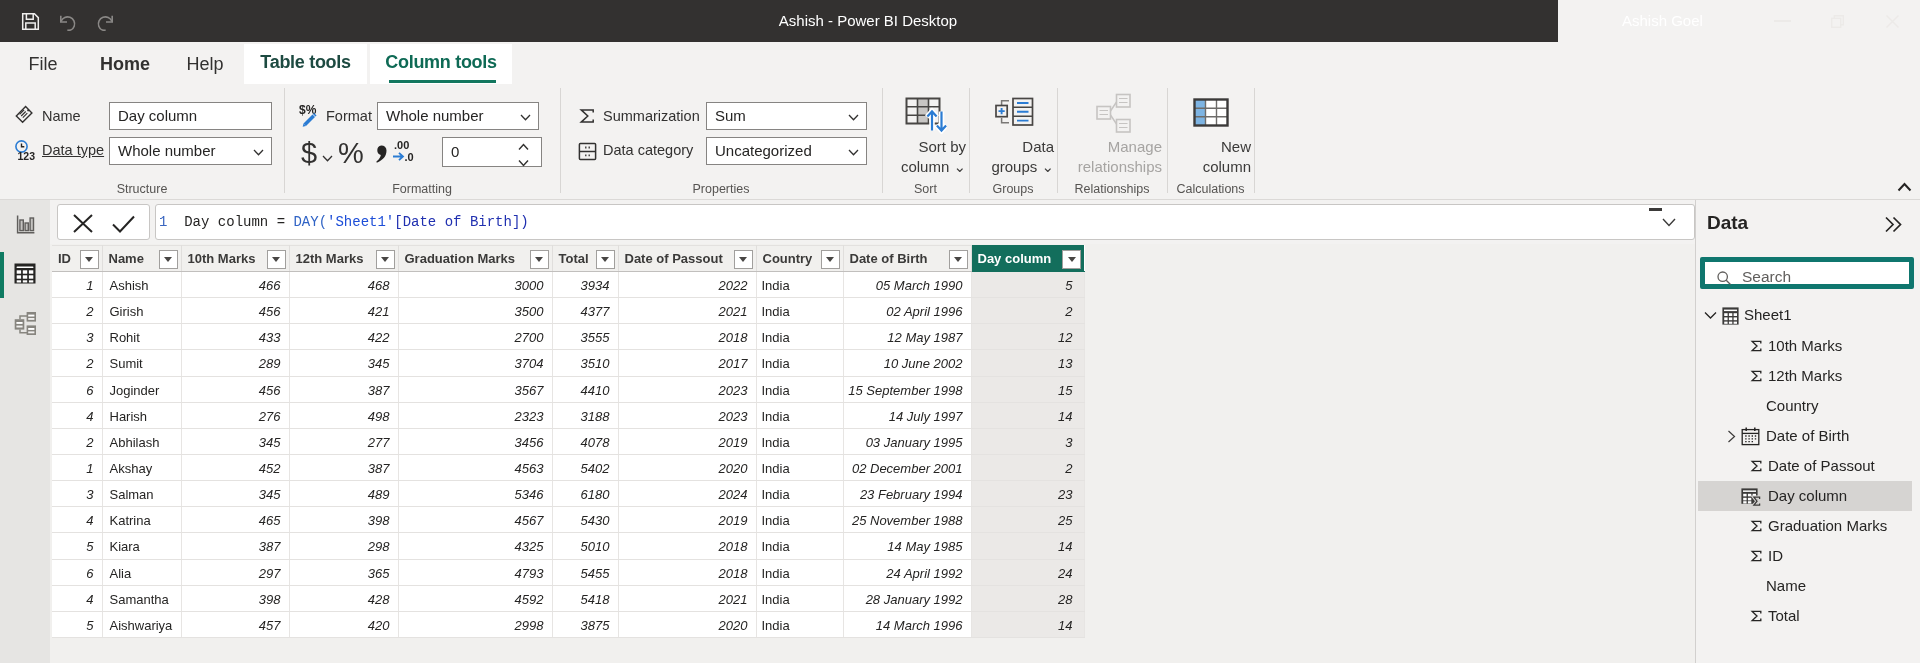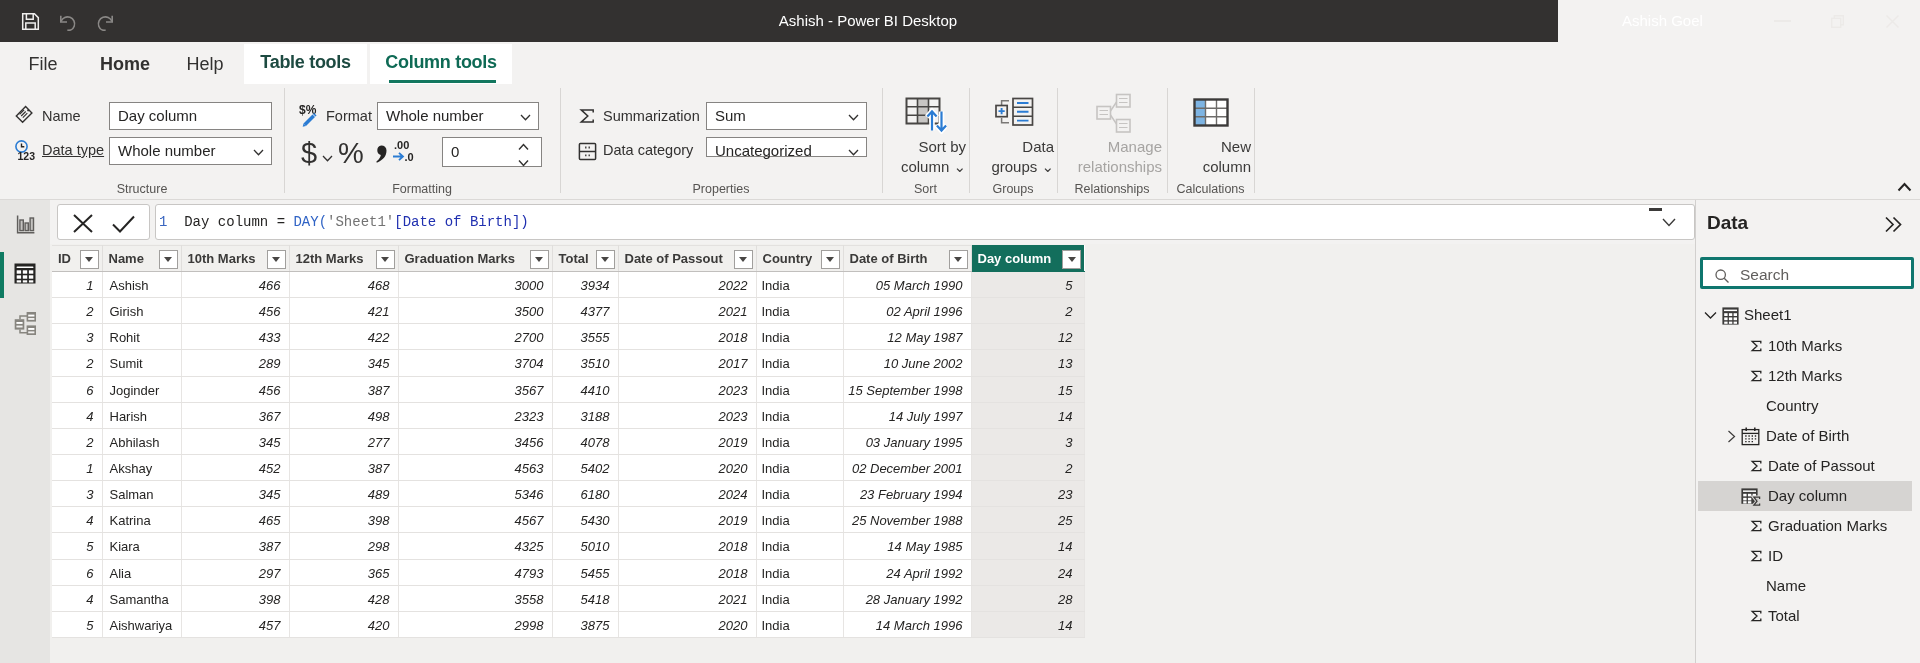--- a/index.html
+++ b/index.html
@@ -171,21 +171,21 @@
         <svg style="position:absolute; right:7px; top:11px;" width="11" height="7" viewBox="0 0 11 7" fill="none" stroke="#323130" stroke-width="1.3">
           <path d="M1 1 L5.5 5.7 L10 1"></path>
         </svg>
       </div>
     <svg class="abs" style="left:578px; top:57px;" width="19" height="19" viewBox="0 0 19 19" fill="none" stroke="#323130" stroke-width="1.5">
       <rect x="1.4" y="1.4" width="16.2" height="16.2" rx="1"></rect>
       <path d="M1.4 9.5 H17.6"></path>
       <path d="M7.8 4.6 V6.4 M11.2 4.6 V6.4 M7.8 12.4 V14.2 M11.2 12.4 V14.2" stroke-width="1.3"></path>
     </svg>
     <div class="rlabel" style="left:603px; top:54px;">Data category</div>
-    <div class="rinput" style="left:706px; top:52px; width:161px; height:20px;">
+    <div class="rinput" style="left:706px; top:52px; width:161px; height:28px;">
         <div class="tx">Uncategorized</div>
         <svg style="position:absolute; right:7px; top:11px;" width="11" height="7" viewBox="0 0 11 7" fill="none" stroke="#323130" stroke-width="1.3">
           <path d="M1 1 L5.5 5.7 L10 1"></path>
         </svg>
       </div>
     <div class="glabel" style="left:560px; width:322px;">Properties</div>
 
     <svg class="abs" style="left:905px; top:12px;" width="42" height="37" viewBox="0 0 42 37" fill="none">
       <rect x="12.5" y="1.5" width="11" height="25" fill="#c8c6c4" stroke="none"></rect>
       <rect x="1.5" y="1.5" width="33" height="25" stroke="#484644" stroke-width="2"></rect>
@@ -246,21 +246,21 @@
       <path d="M1 1 L19 18 M19 1 L1 18"></path>
     </svg>
     <svg class="abs" style="left:62px; top:15px;" width="23" height="18" viewBox="0 0 23 18" fill="none" stroke="#252423" stroke-width="2">
       <path d="M1 9.5 L8 16.5 L22 1.5"></path>
     </svg>
     <div class="abs" style="left:1599px; top:8px; width:13px; height:3px; background:#3b3a39;"></div>
     <svg class="abs" style="left:1612px; top:18px;" width="14" height="9" viewBox="0 0 14 9" fill="none" stroke="#3b3a39" stroke-width="1.4">
       <path d="M1 1 L7 7.5 L13 1"></path>
     </svg>
   </div>
-  <div id="fxtext"><span style="color:#3a66c0;">1</span>  <span style="color:#252423;">Day column = </span><span style="color:#2f63c5;">DAY(</span><span style="color:#737373;">'Sheet1'</span><span style="color:#2030b0;">[Date of Birth])</span></div>
+  <div id="fxtext"><span style="color:#3a66c0;">1</span>  <span style="color:#252423;">Day column = </span><span style="color:#2f63c5;">DAY(</span><span style="color:#1d4ed8;">'Sheet1'</span><span style="color:#2030b0;">[Date of Birth])</span></div>
 
   <div id="sidebar">
     <div id="greenbar"></div>
     <svg class="abs" style="left:14px; top:13px;" width="22" height="22" viewBox="0 0 22 22" fill="none" stroke="#605e5c" stroke-width="1.5">
       <path d="M3.6 2.5 V19.8 H20.4"></path>
       <rect x="5.9" y="7" width="3.4" height="10.6" fill="#c4c2c0" stroke-width="1.4"></rect>
       <rect x="11.1" y="10" width="3.2" height="7.6" fill="#c4c2c0" stroke-width="1.4"></rect>
       <rect x="16.1" y="5" width="3.4" height="12.6" fill="#c4c2c0" stroke-width="1.4"></rect>
     </svg>
     <svg class="abs" style="left:14px; top:63px;" width="22" height="21" viewBox="0 0 22 21" fill="none">
@@ -394,21 +394,21 @@
           <td class="num">3567</td>
           <td class="num">4410</td>
           <td class="num">2023</td>
           <td class="ctry">India</td>
           <td class="num">15 September 1998</td>
           <td class="day">15</td>
         </tr>
     <tr>
           <td class="num">4</td>
           <td class="txt">Harish</td>
-          <td class="num">367</td>
+          <td class="num">276</td>
           <td class="num">498</td>
           <td class="num">2323</td>
           <td class="num">3188</td>
           <td class="num">2023</td>
           <td class="ctry">India</td>
           <td class="num">14 July 1997</td>
           <td class="day">14</td>
         </tr>
     <tr>
           <td class="num">2</td>
@@ -480,21 +480,21 @@
           <td class="num">2018</td>
           <td class="ctry">India</td>
           <td class="num">24 April 1992</td>
           <td class="day">24</td>
         </tr>
     <tr>
           <td class="num">4</td>
           <td class="txt">Samantha</td>
           <td class="num">398</td>
           <td class="num">428</td>
-          <td class="num">3558</td>
+          <td class="num">4592</td>
           <td class="num">5418</td>
           <td class="num">2021</td>
           <td class="ctry">India</td>
           <td class="num">28 January 1992</td>
           <td class="day">28</td>
         </tr>
     <tr>
           <td class="num">5</td>
           <td class="txt">Aishwariya</td>
           <td class="num">457</td>
@@ -507,21 +507,21 @@
           <td class="day">14</td>
         </tr>
   </tbody>
     </table>
 
   <div id="datapane"></div>
   <div class="abs" style="left:1707px; top:212px; font-size:19px; font-weight:bold; color:#252423;">Data</div>
   <svg class="abs" style="left:1884px; top:216px;" width="19" height="17" viewBox="0 0 19 17" fill="none" stroke="#252423" stroke-width="1.7">
     <path d="M2 1.5 L9 8.5 L2 15.5 M9.5 1.5 L16.5 8.5 L9.5 15.5"></path>
   </svg>
-  <div class="abs" style="left:1700px; top:257px; width:214px; height:32px; background:#fff; border:3px solid #0f766e; border-radius:2px;">
+  <div class="abs" style="left:1700px; top:257px; width:214px; height:32px; background:#fff; border:5px solid #0f766e; border-radius:2px;">
     <svg class="abs" style="left:11px; top:8px;" width="16" height="16" viewBox="0 0 16 16" fill="none" stroke="#605e5c" stroke-width="1.3">
       <circle cx="6.7" cy="6.7" r="4.7"></circle>
       <path d="M10.2 10.2 L14.5 14.5"></path>
     </svg>
     <div class="abs" style="left:37px; top:0; height:30px; line-height:30px; font-size:15.5px; color:#605e5c;">Search</div>
   </div>
 
   <div class="abs" style="left:1698px; top:481px; width:214px; height:30px; background:#d6d4d2;"></div>
   <svg class="abs" style="left:1704px; top:310px;" width="13" height="10" viewBox="0 0 13 10" fill="none" stroke="#252423" stroke-width="1.3">
       <path d="M1 2.5 L6.5 8 L12 2.5"></path>

